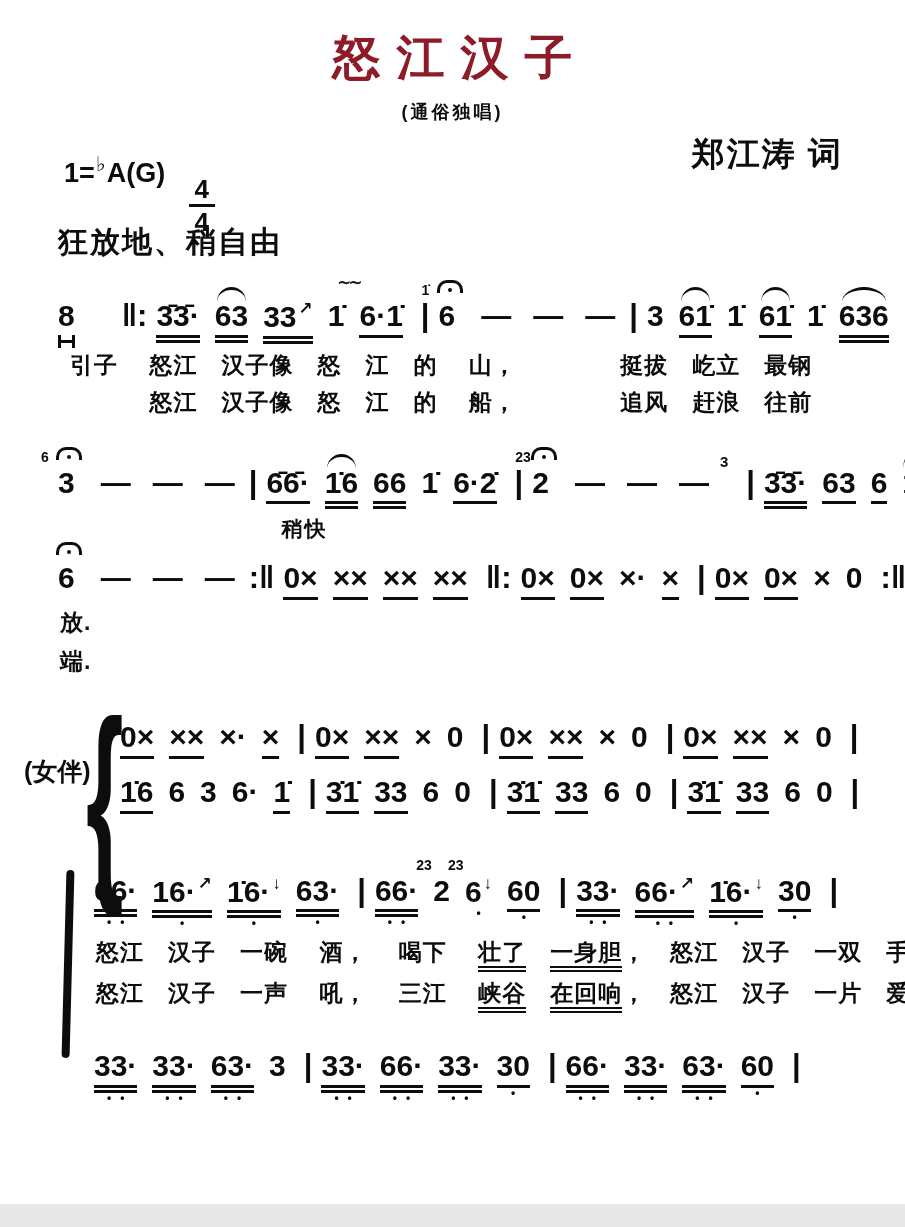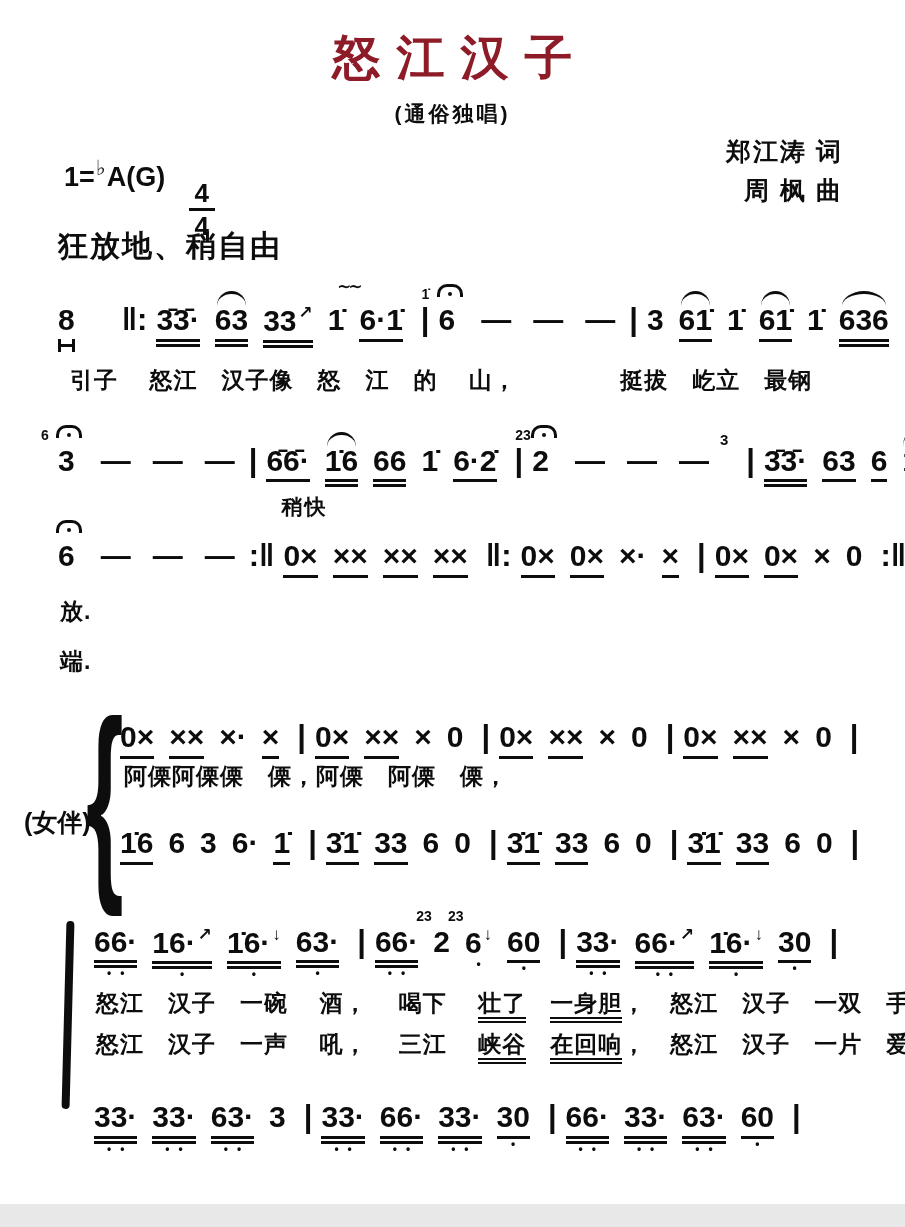--- a/index.html
+++ b/index.html
@@ -1,27 +1,27 @@
 <!DOCTYPE html>
 <html><head>
 <meta charset="utf-8">
 <style>
   html,body{margin:0;padding:0;background:#e8e8e8;}
   .page{position:relative;width:905px;height:1204px;background:#ffffff;margin:0 auto;
         overflow:hidden;font-family:"Liberation Sans","DejaVu Sans",sans-serif;color:#0d0d0d;}
   .inner{padding:0 58px;}
   
   .title{margin:26px 0 0 0;text-align:center;font-size:48px;font-weight:bold;letter-spacing:16px;text-indent:16px;}
-  .subtitle{margin-top:10px;text-align:center;font-size:21px;font-weight:bold;letter-spacing:3px;}
+  .subtitle{margin-top:10px;text-align:center;font-size:18px;font-weight:bold;letter-spacing:3px;}
   .meta-row{position:relative;margin-top:4px;height:78px;}
   .keysig{position:absolute;left:6px;top:24px;font-size:27px;font-weight:bold;white-space:nowrap;}
   .flat{font-size:21px;vertical-align:11px;margin:0 1px;}
   .timesig{display:inline-flex;flex-direction:column;align-items:center;vertical-align:-16px;margin-left:16px;line-height:1;font-weight:bold;font-size:26px;}
   .ts-line{display:block;width:26px;height:3px;background:#0d0d0d;margin:2px 0;}
-  .credits{position:absolute;right:4px;top:0;text-align:right;font-size:25px;font-weight:bold;line-height:1.55;letter-spacing:2px;}
+  .credits{position:absolute;right:4px;top:0;text-align:right;font-size:33px;font-weight:bold;line-height:1.55;letter-spacing:2px;}
   .tempo{margin-top:16px;font-size:30px;font-weight:bold;letter-spacing:2px;}
   
   .system{position:relative;}
   .notes-row{display:flex;align-items:flex-start;padding-top:30px;flex-wrap:nowrap;}
   .tok{position:relative;display:inline-flex;flex-direction:column;align-items:center;
        margin-right:15px;font-weight:bold;font-size:30px;line-height:1.12;}
   .tok-text{white-space:nowrap;}
   .ul{display:block;height:3px;background:#0d0d0d;width:100%;margin-top:2px;}
   .ul + .ul{margin-top:2px;}
   .bdots{margin-top:2px;font-size:12px;line-height:7px;letter-spacing:9px;text-indent:9px;}
@@ -36,21 +36,21 @@
   .mord{position:absolute;top:-26px;left:55%;font-size:17px;letter-spacing:-3px;white-space:nowrap;}
   .grace{position:absolute;top:-16px;left:-17px;font-size:14px;white-space:nowrap;}
   .garr{font-size:17px;vertical-align:13px;margin-left:2px;font-weight:bold;}
   .tok-label{position:absolute;top:-44px;left:-2px;font-size:21px;white-space:nowrap;font-weight:bold;letter-spacing:2px;}
   .tok-intro{width:112px;margin-right:44px;}
   .intro-line{display:block;width:100%;height:3px;background:#0d0d0d;position:relative;margin-top:7px;}
   .intro-line::before,.intro-line::after{content:"";position:absolute;top:-5px;width:3px;height:13px;background:#0d0d0d;}
   .intro-line::before{left:0;}
   .intro-line::after{right:0;}
   
-  .lyric-row{font-size:23px;font-weight:bold;white-space:pre;margin-top:17px;margin-left:12px;letter-spacing:1px;}
+  .lyric-row{font-size:23px;font-weight:bold;white-space:pre;margin-top:6px;margin-left:12px;letter-spacing:1px;}
   .lyr-ul{position:relative;border-bottom:2px solid #0d0d0d;padding-bottom:1px;}
   .lyr-ul::after{content:"";position:absolute;left:0;right:0;bottom:-6px;height:2px;background:#0d0d0d;}
   
   [data-sys="s1"]{margin-top:6px;}
   [data-sys="s2"]{margin-top:18px;}
   [data-sys="s3"]{margin-top:22px;}
   [data-sys="s3"] .lyric-row{margin-left:2px;line-height:1.45;}
   [data-sys="s4"]{margin-top:26px;margin-left:62px;position:relative;}
   [data-sys="s4"] .notes-row{padding-top:16px;}
   .brace{position:absolute;left:-34px;top:-6px;font-size:215px;line-height:0.92;font-weight:bold;
@@ -73,21 +73,20 @@
       <div class="keysig">
         <span>1=</span><sup class="flat">♭</sup><span>A(G)</span>
         <span class="timesig">
           <span>4</span>
           <span class="ts-line"></span>
           <span>4</span>
         </span>
       </div>
       <div class="credits">
         <div>郑江涛 词</div>
-        <div>周 枫 曲</div>
       </div>
     </div>
     <div class="tempo">狂放地、稍自由</div>
     <div id="score">
         <div class="system" data-sys="s1">
           <div class="notes-row">
             <span class="tok tok-intro">
               <span class="tok-text">8</span>
               <span class="intro-line"></span>
             </span>
@@ -158,20 +157,21 @@
               <span class="tok-text">1̇</span>
             </span>
             <span class="tok">
               <span class="tok-text">636</span>
               <span class="ul"></span>
               <span class="ul"></span>
               <span class="slur"></span>
             </span>
           </div>
           <div class="lyric-row"><span>引子　 怒江　汉子像　怒　江　的　 山，　　　　 挺拔　屹立　最钢</span></div>
+          <div class="lyric-row"><span>　　　 怒江　汉子像　怒　江　的　 船，　　　　 追风　赶浪　往前</span></div>
         </div>
         <div class="system" data-sys="s2">
           <div class="notes-row">
             <span class="tok">
               <span class="tok-text">3</span>
               <span class="ferm"></span>
               <span class="grace">6</span>
             </span>
             <span class="tok tok-dash">
               <span class="tok-text">—</span>
@@ -393,21 +393,20 @@
             <span class="tok">
               <span class="tok-text">×</span>
             </span>
             <span class="tok">
               <span class="tok-text">0</span>
             </span>
             <span class="tok tok-bar">
               <span class="tok-text">|</span>
             </span>
           </div>
-          <div class="lyric-row"><span>阿傈阿傈傈　傈，阿傈　阿傈　傈，</span></div>
           <div class="notes-row">
             <span class="tok">
               <span class="tok-text">1̇6</span>
               <span class="ul"></span>
             </span>
             <span class="tok">
               <span class="tok-text">6</span>
             </span>
             <span class="tok">
               <span class="tok-text">3</span>

